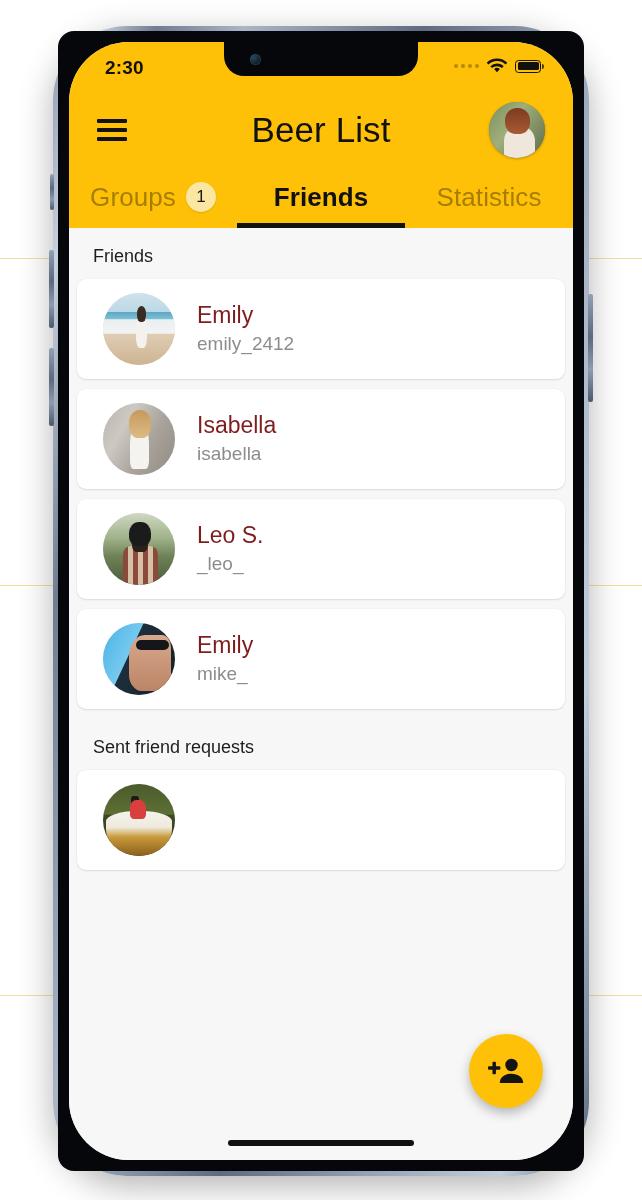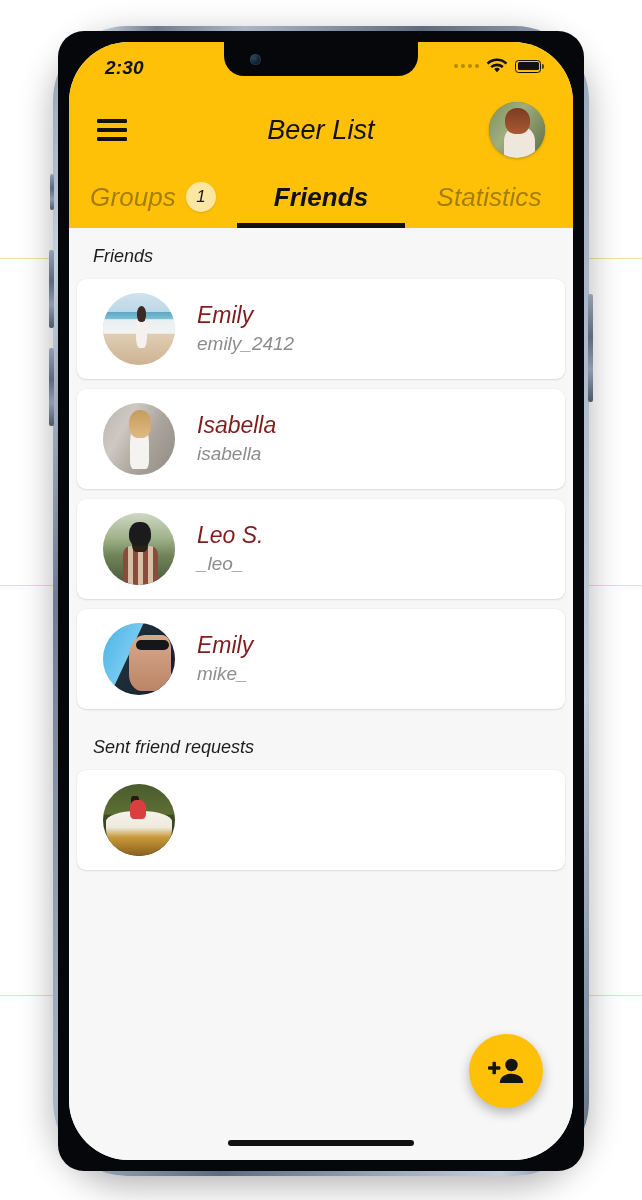--- a/index.html
+++ b/index.html
@@ -43,24 +43,23 @@
     width: 536px;
     height: 1150px;
     border-radius: 74px;
     background: linear-gradient(100deg,#8b97ad 0%,#c8d2e0 6%,#6f7c92 14%,#aab6c8 26%,#5f6b80 50%,#9aa6ba 72%,#c3cddc 88%,#79869c 97%,#55606f 100%);
     box-shadow: 0 10px 34px rgba(0,0,0,.30);
     padding: 5px;
   }
   #phone-inner {
     position: absolute;
     inset: 5px;
-    border-radius: 26px;
+    border-radius: 16px;
     background: #05070a;
     padding: 28px;
-    font-style: italic;
   }
 
   
   .side-btn {
     position: absolute;
     background: linear-gradient(180deg,#93a0b4,#5d6a7d 40%,#8e9bb0 70%,#4d5869);
     border-radius: 2px;
   }
   .btn-silent { left: -3px; top: 148px;  width: 4px; height: 36px; }
   .btn-volup  { left: -4px; top: 224px;  width: 5px; height: 78px; }
@@ -162,21 +161,21 @@
     width: 30px; height: 22px;
     display: flex; flex-direction: column; justify-content: space-between;
     cursor: pointer;
     flex: 0 0 auto;
   }
   .hamburger span { display: block; height: 4px; border-radius: 1px; background: #121212; }
   .appbar-title {
     position: absolute;
     left: 0; right: 0;
     text-align: center;
-    font-size: 27px;
+    font-size: 35px;
     color: #111;
     pointer-events: none;
     letter-spacing: .1px;
   }
   .avatar-topbar {
     margin-left: auto;
     width: 56px; height: 56px;
     border-radius: 50%;
     overflow: hidden;
     flex: 0 0 auto;

